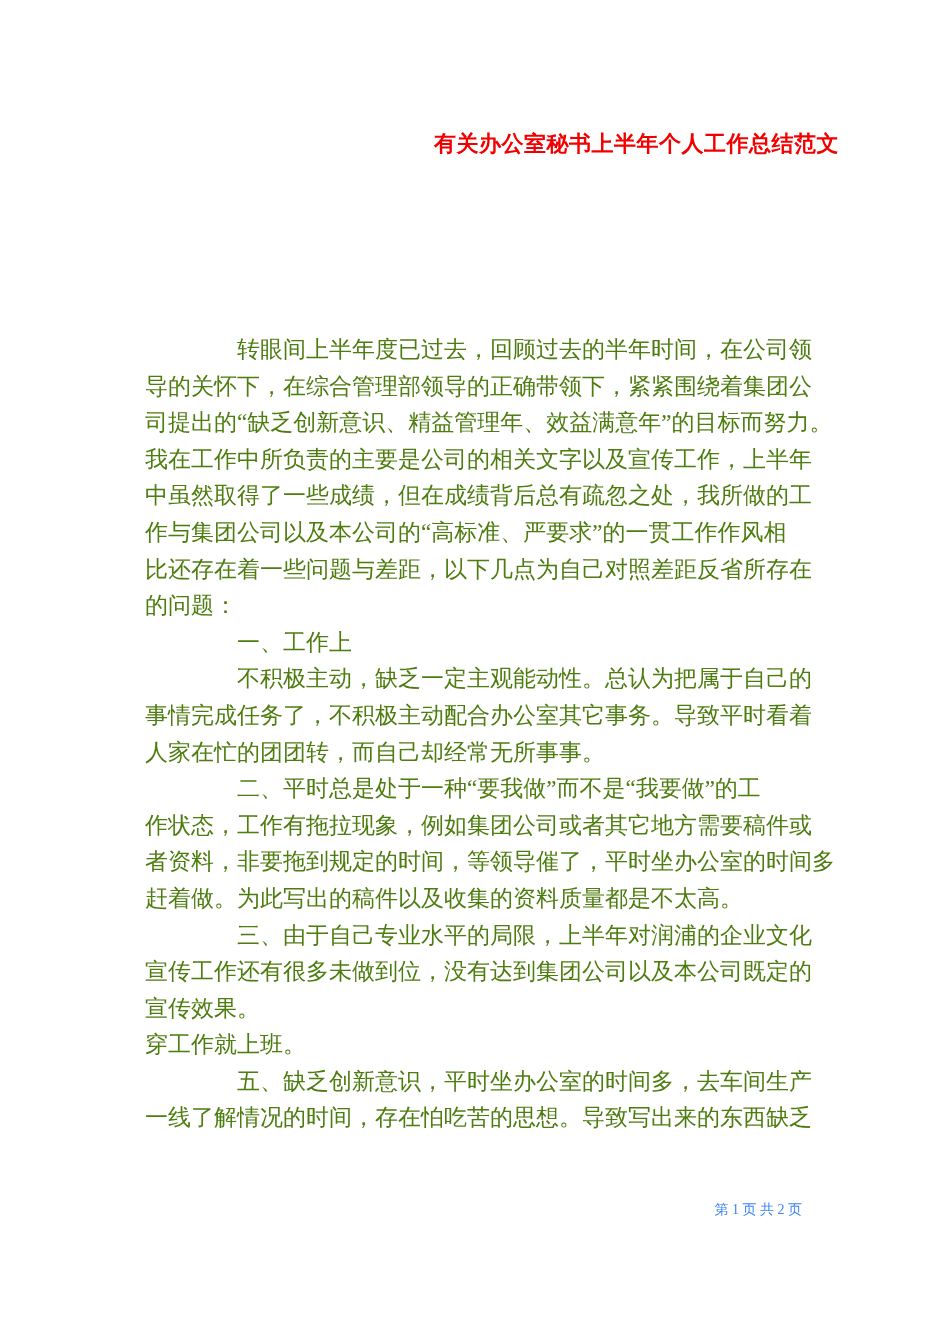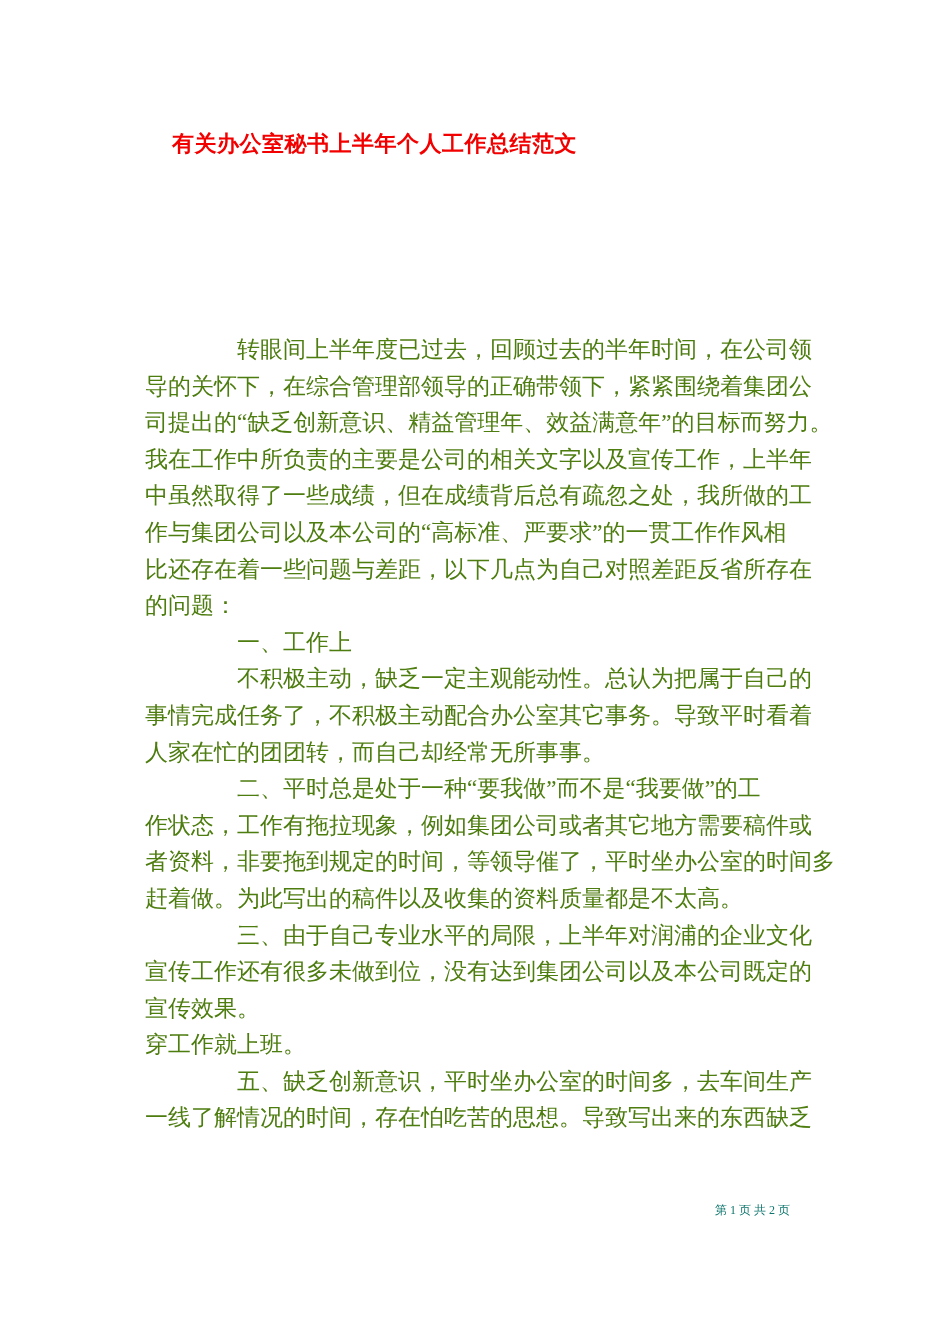--- a/index.html
+++ b/index.html
@@ -14,21 +14,21 @@
     background: #ffffff;
     overflow: hidden;
     font-family: "Liberation Serif", "DejaVu Serif", serif;
   }
   .doc-title {
     position: absolute;
     top: 128px;
     left: 145px;
     width: 667px;
     margin: 0;
-    text-align: left;
+    text-align: right;
     transform: translateX(27px);
     font-size: 22px;
     line-height: 32px;
     font-weight: bold;
     letter-spacing: 0.5px;
     white-space: nowrap;
   }
   .doc-body {
     position: absolute;
     top: 332px;
@@ -45,24 +45,24 @@
     font-size: 23px;
     white-space: nowrap;
     letter-spacing: 0;
   }
   .line.first-line {
     padding-left: 92px;
   }
   .page-footer {
     position: absolute;
     top: 1200px;
-    right: 160px;
-    font-size: 12px;
+    right: 148px;
+    font-size: 14px;
     line-height: 20px;
-    color: #0f766e;
+    color: #3b82f6;
     white-space: nowrap;
   }
 </style>
 </head>
 <body>
 
 <div class="page">
   <h1 class="doc-title" style="color: rgb(242, 0, 0);">有关办公室秘书上半年个人工作总结范文</h1>
 
   <div class="doc-body" style="color: #4d7c0f;">

